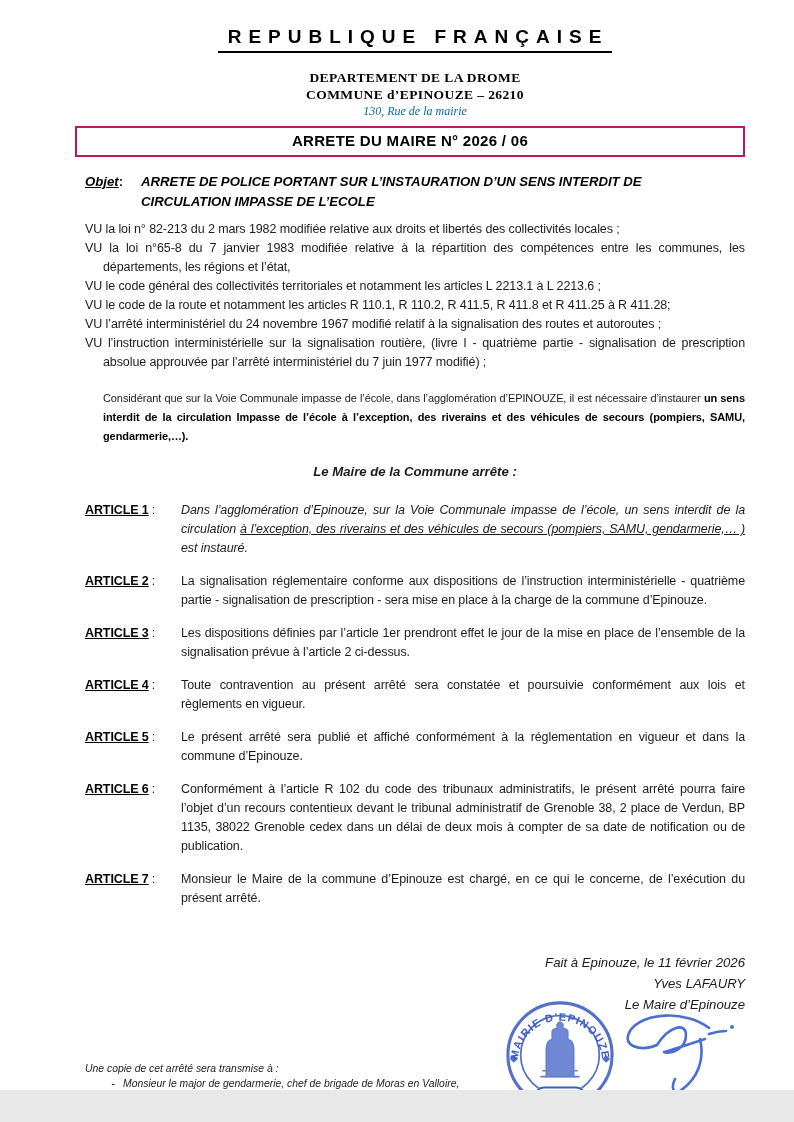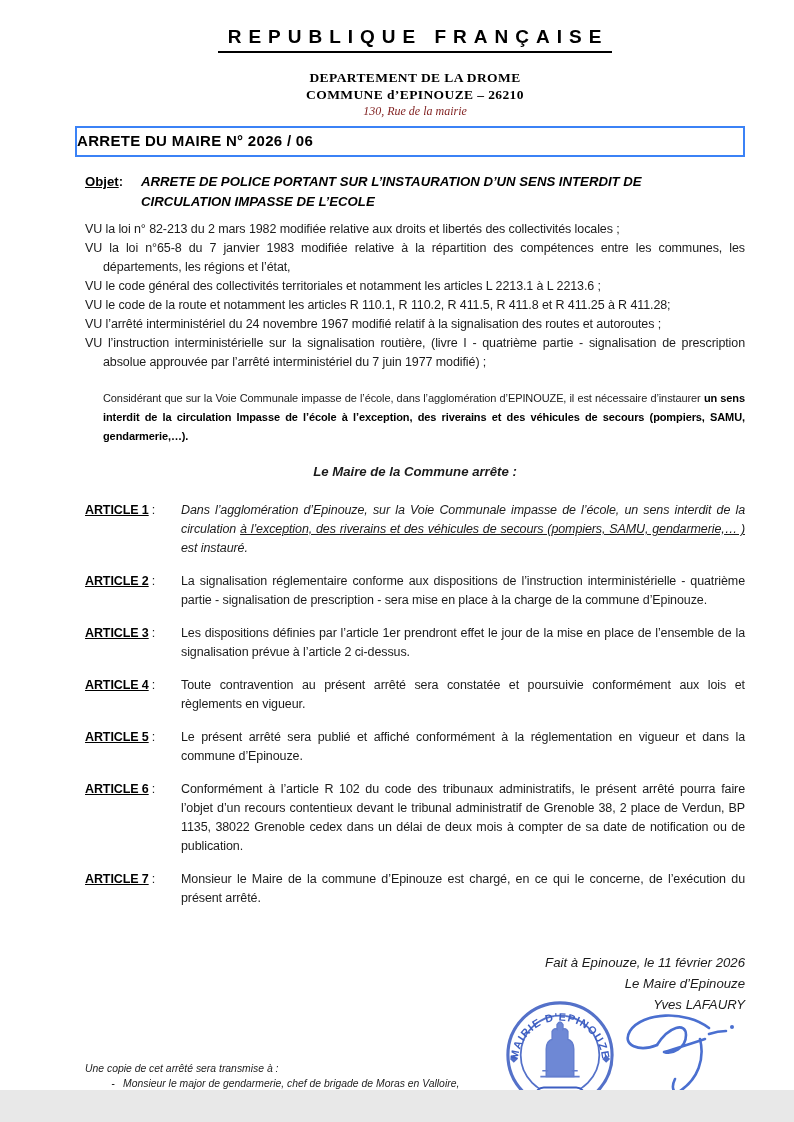--- a/index.html
+++ b/index.html
@@ -18,32 +18,32 @@
     letter-spacing:7px; border-bottom:2px solid #000; padding:0 4px 3px 10px;
     margin-top:14px; white-space:nowrap;
   }
   .dept, .commune {
     font-family:"Liberation Serif", serif; font-weight:bold; color:#000;
     font-size:13.5px; line-height:17px; letter-spacing:.4px;
   }
   .dept { margin-top:16px; }
   .addr {
     font-family:"Liberation Serif", serif; font-style:italic;
-    font-size:12px; line-height:16px; color:#7f1d1d; margin-bottom:7px;
+    font-size:12px; line-height:16px; color:#0369a1; margin-bottom:7px;
   }
   .title-box {
-    border:2px solid #3b82f6; margin:6px 0 1px -10px; width:670px;
-    text-align:left; padding:4px 0 5px;
+    border:2px solid #be185d; margin:6px 0 1px -10px; width:670px;
+    text-align:center; padding:4px 0 5px;
   }
   .title-box span { font-weight:bold; font-size:15px; letter-spacing:.3px; color:#000; }
 
   
   .objet-row { display:flex; margin-top:15px; font-size:13.2px; line-height:20px; }
   .objet-label-col { flex:0 0 56px; white-space:nowrap; }
-  .objet-label { font-weight:bold; text-decoration:underline; color:#000; }
+  .objet-label { font-weight:bold; font-style:italic; text-decoration:underline; color:#000; }
   .objet-colon { font-weight:bold; }
   .objet-text { font-weight:bold; color:#000; max-width:586px;font-style:italic; }
 
   .vu { margin-top:8px; font-size:12.5px; letter-spacing:-.1px; line-height:19px; }
   .vu-item { padding-left:18px; text-indent:-18px; text-align:justify; }
 
   .considerant {
     margin:17px 0 0 18px; font-size:11px; letter-spacing:-.1px;
     line-height:19px; text-align:justify;
   }
@@ -153,22 +153,22 @@
       <div class="article">
         <div class="article-label"><span class="albl">ARTICLE 7</span><span class="acolon">:</span></div>
         <div class="article-body">Monsieur le Maire de la commune d’Epinouze est chargé, en ce qui le concerne, de l’exécution du présent arrêté.</div>
       </div>
 
     </div>
   </div>
 
   <div class="sig-block">
     <div>Fait à Epinouze, le 11 février 2026</div>
+    <div>Yves LAFAURY</div>
     <div>Le Maire d’Epinouze</div>
-    <div>Yves LAFAURY</div>
   </div>
 
   <svg class="stamp" viewBox="0 0 116 116" aria-hidden="true">
     <g stroke="#3d5ec2" fill="none" opacity="0.88">
       <circle cx="58" cy="58" r="53" stroke-width="3.2"></circle>
       <circle cx="58" cy="58" r="40" stroke-width="1.8"></circle>
     </g>
     <path id="stampTopArc" d="M 15,66 A 43,43 0 1 1 101,66" fill="none"></path>
     <text font-family="Liberation Sans, sans-serif" font-size="11" font-weight="bold" fill="#3d5ec2" letter-spacing="1.2">
       <textPath href="#stampTopArc" startOffset="50%" text-anchor="middle">MAIRIE D'EPINOUZE</textPath>

